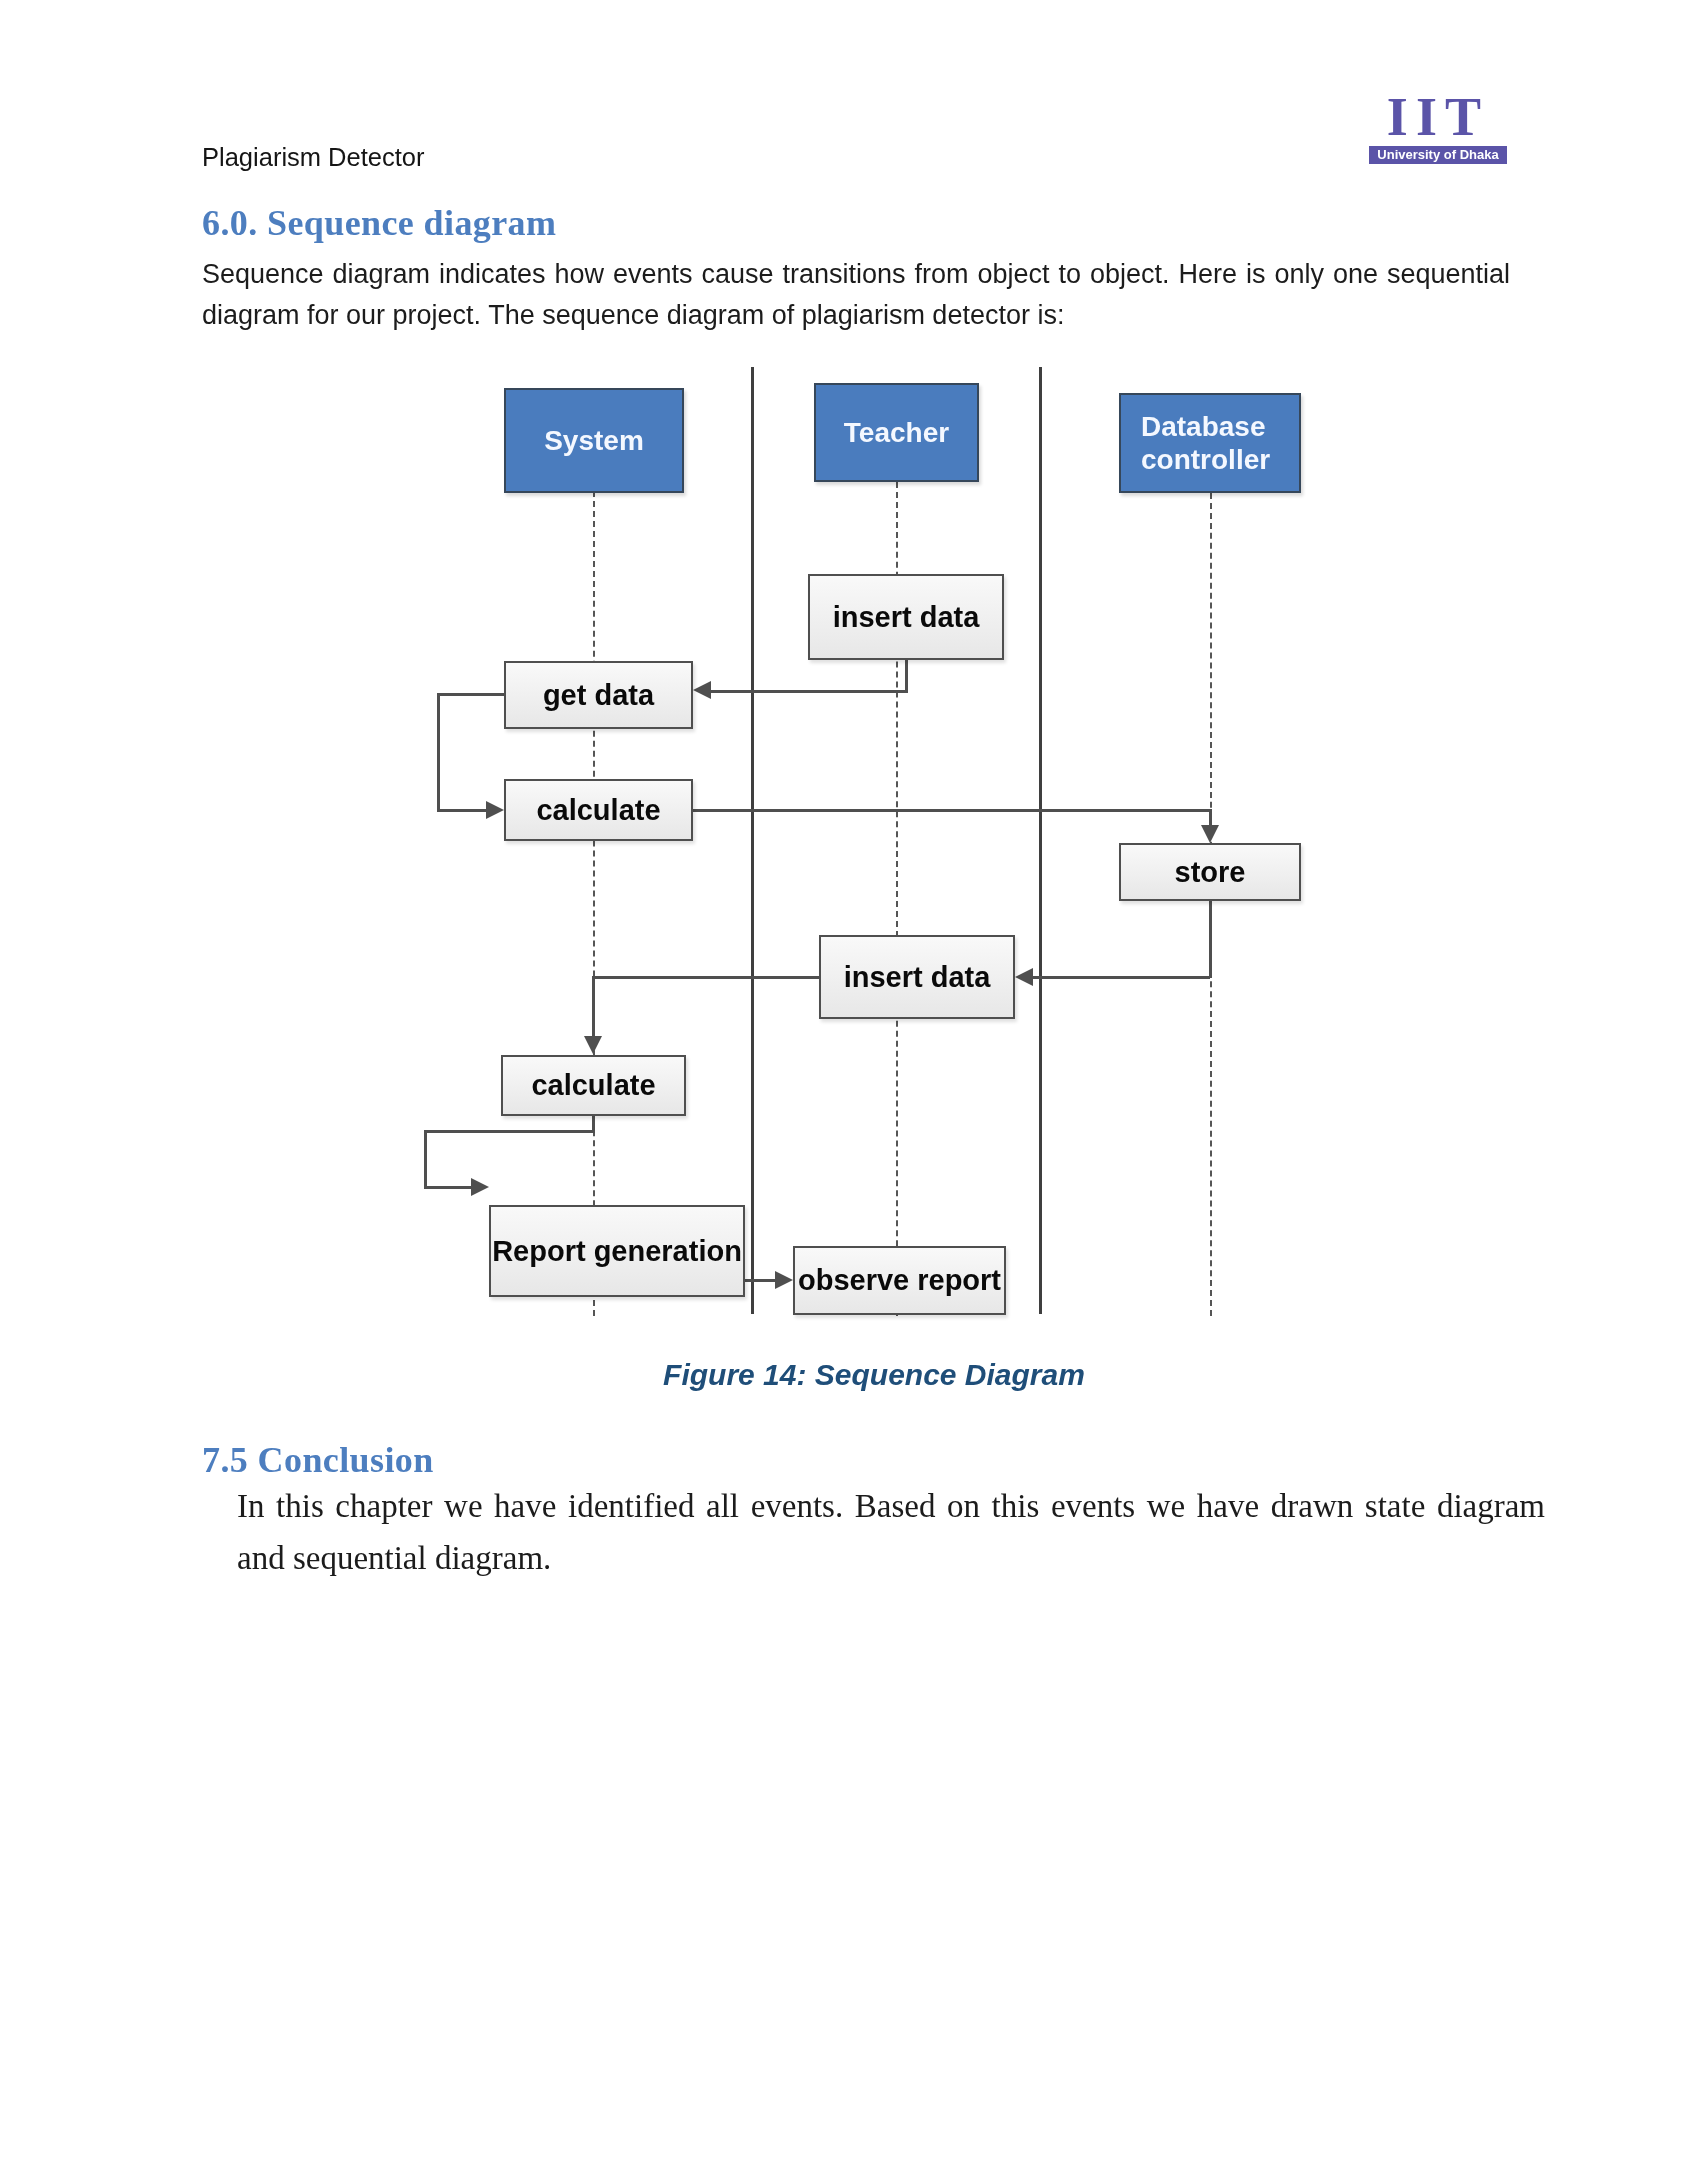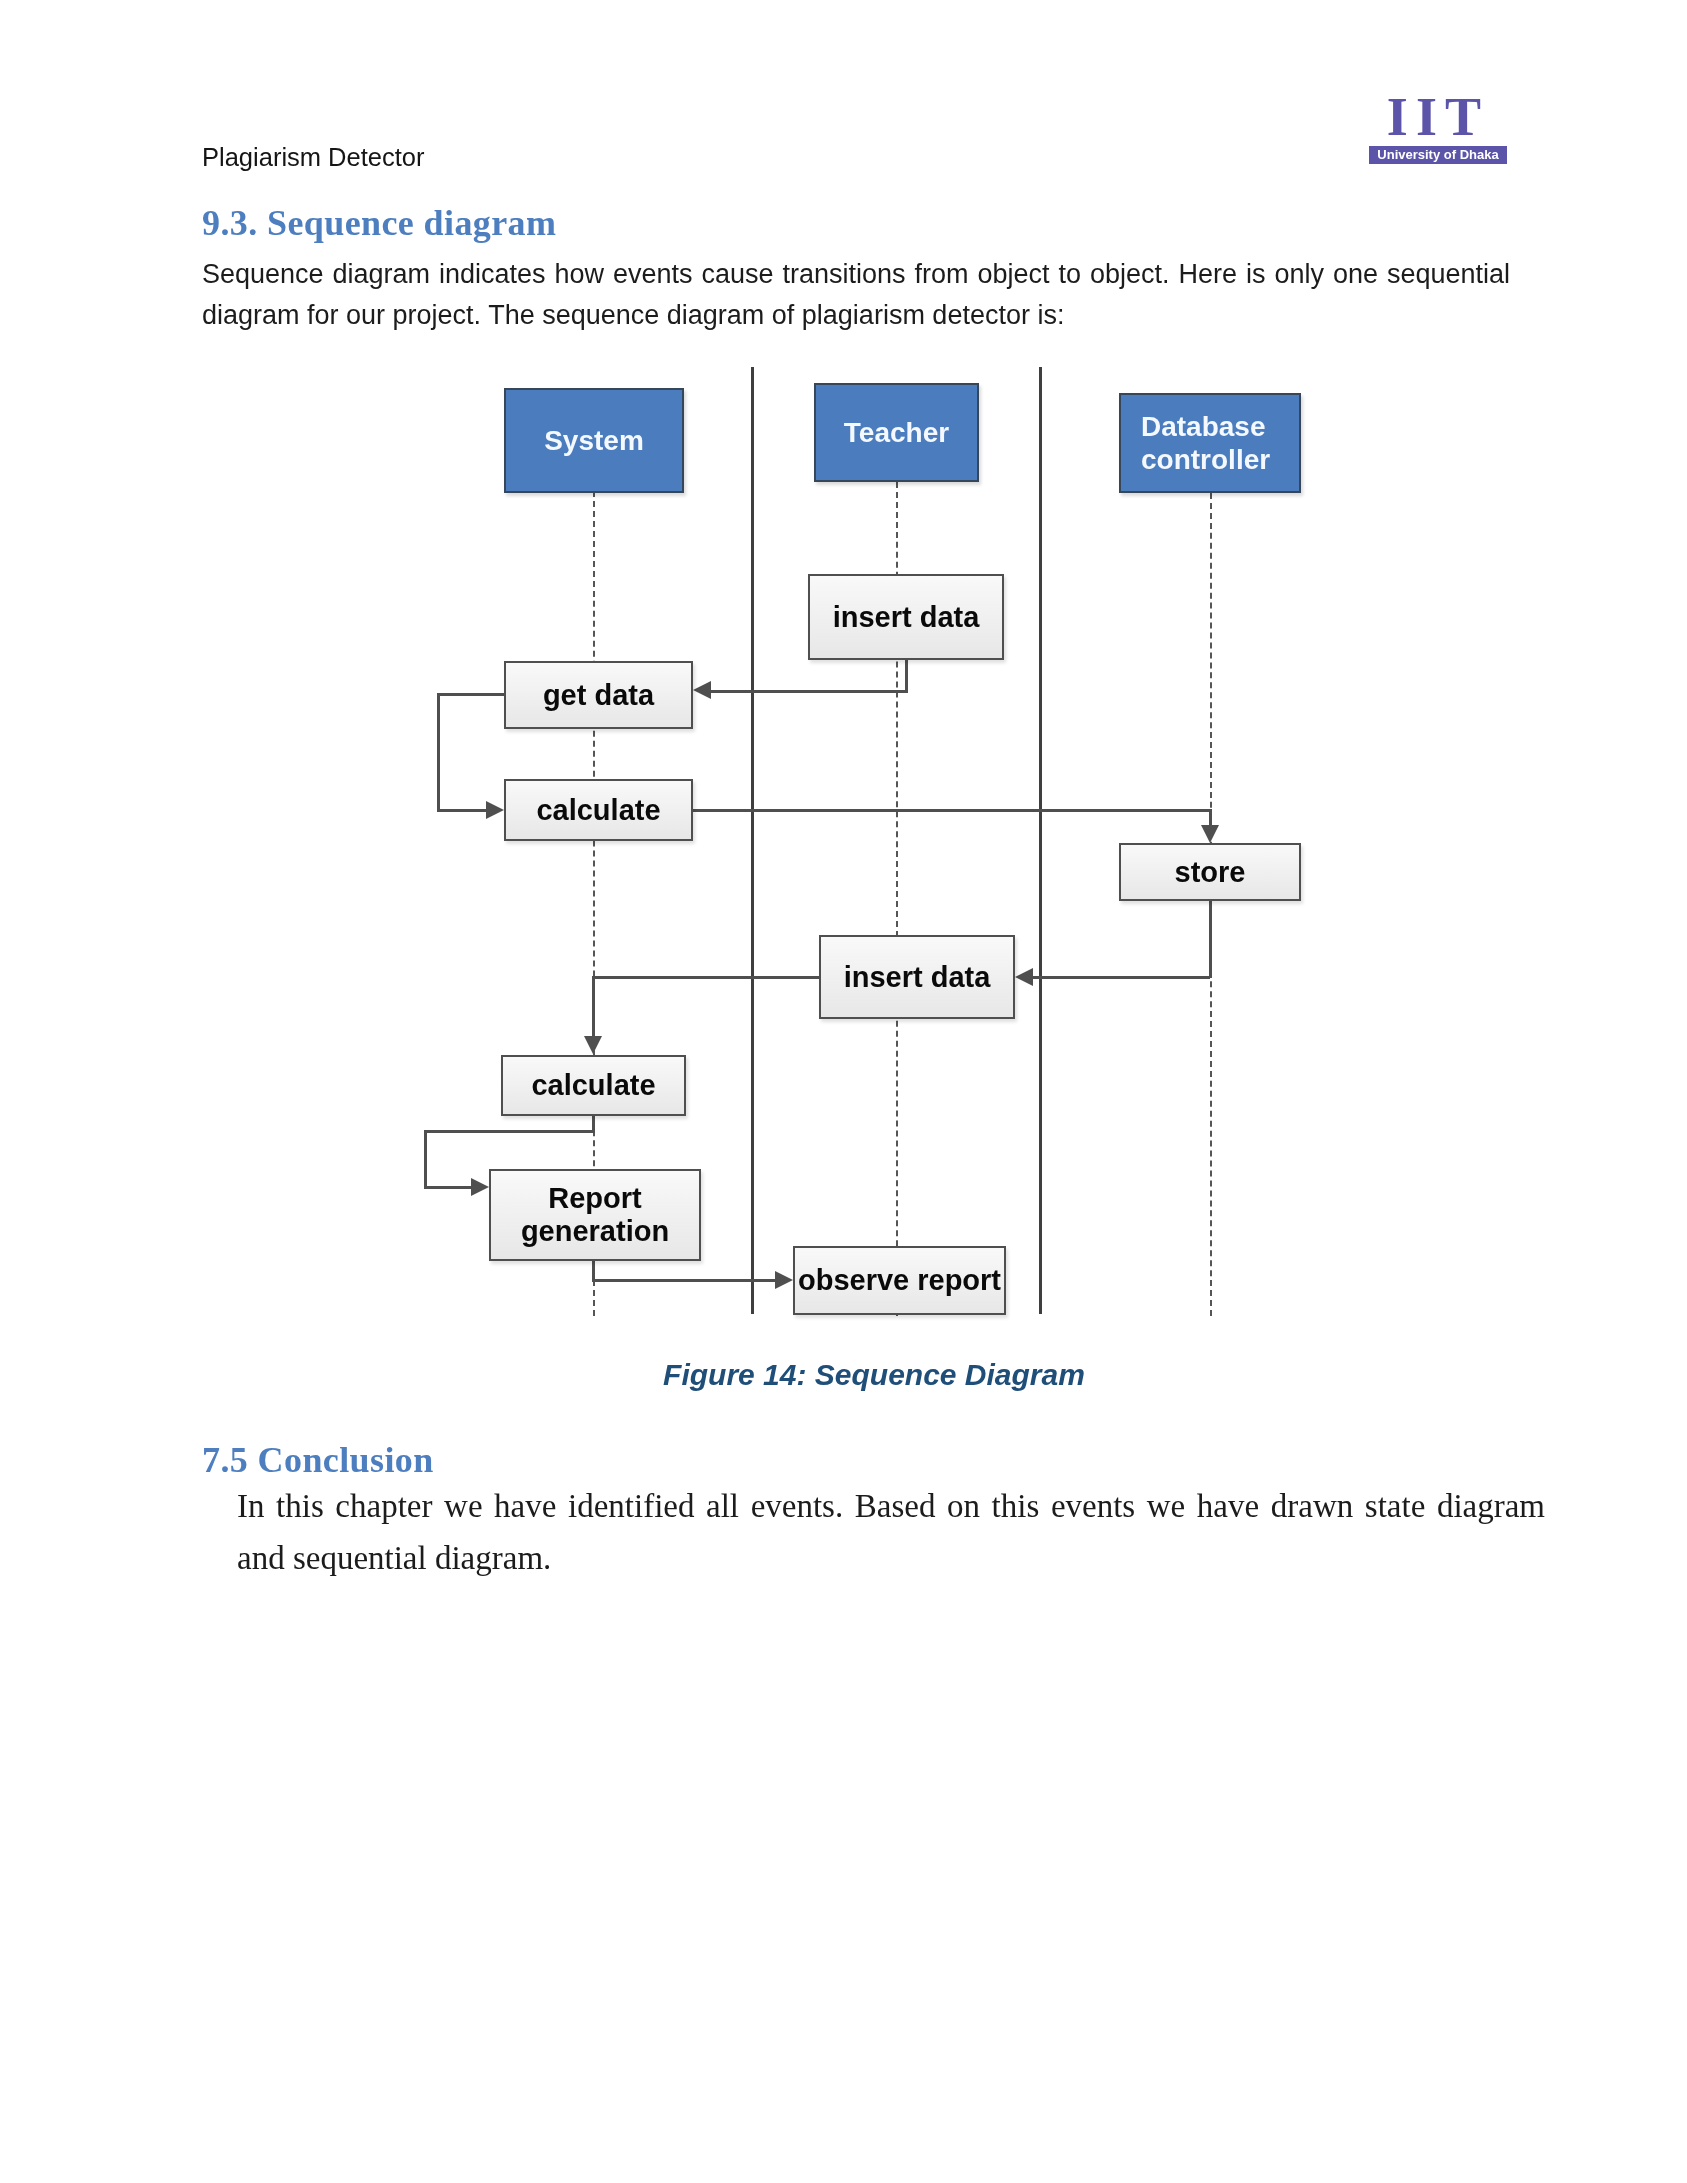--- a/index.html
+++ b/index.html
@@ -96,21 +96,21 @@
 
 <div class="page">
 
   <div class="header-title">Plagiarism Detector</div>
 
   <div class="logo">
     <div class="logo-acronym">IIT</div>
     <div class="logo-bar">University of Dhaka</div>
   </div>
 
-  <div class="h2 sec74">9.3. Sequence diagram</div>
+  <div class="h2 sec74">6.0. Sequence diagram</div>
   <div class="para sans">Sequence diagram indicates how events cause transitions from object to object. Here is only one sequential diagram for our project. The sequence diagram of plagiarism detector is:</div>
 
   <div class="diagram" id="diagram">
       <div class="lifeline" style="left: 593px; top: 491px; height: 825px;"></div>
       <div class="lifeline" style="left: 896px; top: 482px; height: 834px;"></div>
       <div class="lifeline" style="left: 1210px; top: 493px; height: 823px;"></div>
       <div class="partition" style="left: 751px; top: 367px; height: 947px;"></div>
       <div class="partition" style="left: 1039px; top: 367px; height: 947px;"></div>
       <div class="seg" style="left: 905px; top: 660px; width: 2.5px; height: 33px;"></div>
       <div class="seg" style="left: 709px; top: 690px; width: 196px; height: 2.5px;"></div>
@@ -138,21 +138,21 @@
       <div class="arrowhead right" style="left: 775px; top: 1271px;"></div>
       <div class="actor-box" style="left: 504px; top: 388px; width: 180px; height: 105px;">System</div>
       <div class="actor-box" style="left: 814px; top: 383px; width: 165px; height: 99px;">Teacher</div>
       <div class="actor-box left-align" style="left: 1119px; top: 393px; width: 182px; height: 100px;">Database controller</div>
       <div class="msg-box" style="left: 808px; top: 574px; width: 196px; height: 86px;">insert data</div>
       <div class="msg-box" style="left: 504px; top: 661px; width: 189px; height: 68px;">get data</div>
       <div class="msg-box" style="left: 504px; top: 779px; width: 189px; height: 62px;">calculate</div>
       <div class="msg-box" style="left: 1119px; top: 843px; width: 182px; height: 58px;">store</div>
       <div class="msg-box" style="left: 819px; top: 935px; width: 196px; height: 84px;">insert data</div>
       <div class="msg-box" style="left: 501px; top: 1055px; width: 185px; height: 61px;">calculate</div>
-      <div class="msg-box" style="left: 489px; top: 1169px; width: 212px; height: 92px;">Report generation</div>
+      <div class="msg-box" style="left: 489px; top: 1205px; width: 256px; height: 92px;">Report generation</div>
       <div class="msg-box" style="left: 793px; top: 1246px; width: 213px; height: 69px;">observe report</div>
     </div>
 
   <div class="caption">Figure 14: Sequence Diagram</div>
 
   <div class="h2 sec75">7.5 Conclusion</div>
   <div class="para serif">In this chapter we have identified all events. Based on this events we have drawn state diagram and sequential diagram.</div>
 
 
 </div>

